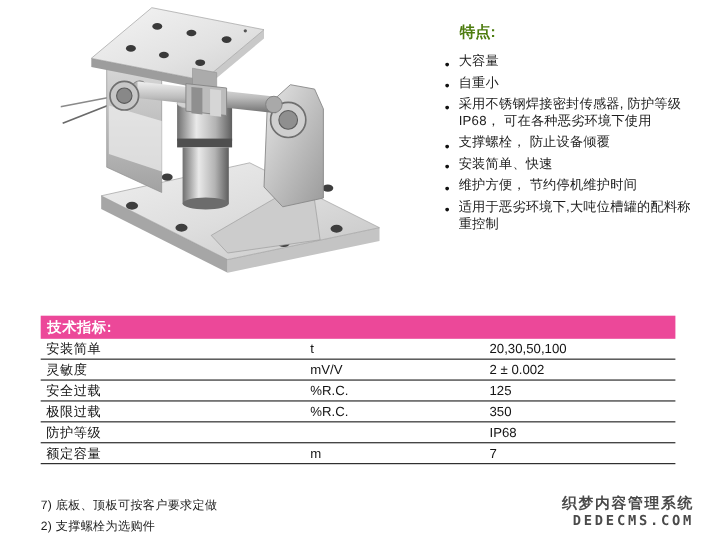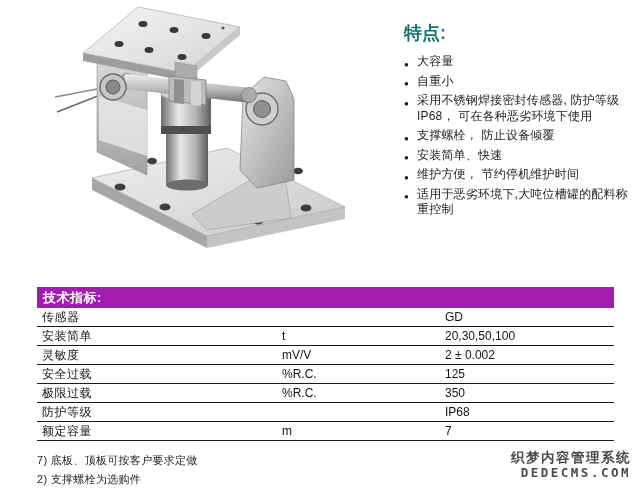--- a/index.html
+++ b/index.html
@@ -7,34 +7,34 @@
     width:638px;height:490px;background:#ffffff;position:relative;overflow:hidden;
     font-family:"Liberation Sans","DejaVu Sans",sans-serif;color:#1a1a1a;
   }
   .page{position:absolute;inset:0;}
 
   
   .product-image{position:absolute;left:55px;top:0;width:312px;height:252px;}
 
   
   .features{position:absolute;left:403px;top:21px;width:231px;}
-  .features-title{font-size:18px;font-weight:bold;margin:0 0 9px 1px;color:#0f766e;}
+  .features-title{font-size:14px;font-weight:bold;margin:0 0 9px 15px;color:#4d7c0f;}
   .features-list{list-style:none;margin:0;padding:0;}
   .feature-item{
     position:relative;font-size:12px;line-height:15.5px;padding-left:14px;
     margin-bottom:4px;color:#1c1c1c;letter-spacing:0.2px;
   }
   .feature-item .bullet{
     position:absolute;left:1px;top:2.5px;font-size:8px;color:#111;
   }
 
   
   .specs{position:absolute;left:37px;top:287px;width:577px;}
   .specs-header{
-    background:#a21caf;color:#ffffff;font-weight:bold;font-size:13px;
+    background:#ec4899;color:#ffffff;font-weight:bold;font-size:13px;
     height:21px;line-height:21px;padding-left:6px;letter-spacing:0.5px;
   }
   .spec-row{
     display:flex;align-items:center;height:18px;border-bottom:1px solid #1a1a1a;
     font-size:12px;color:#141414;
   }
   .spec-label{width:245px;padding-left:5px;box-sizing:border-box;letter-spacing:0.5px;}
   .spec-unit{width:163px;}
   .spec-value{flex:1;}
 
@@ -193,25 +193,20 @@
       </li>
     </ul>
   </section>
 
   <section class="specs">
     <div class="specs-header">
       <span>技术指标:</span>
     </div>
 
     <div class="spec-row">
-      <span class="spec-label">传感器</span>
-      <span class="spec-unit"></span>
-      <span class="spec-value">GD</span>
-    </div>
-    <div class="spec-row">
       <span class="spec-label">安装简单</span>
       <span class="spec-unit">t</span>
       <span class="spec-value">20,30,50,100</span>
     </div>
     <div class="spec-row">
       <span class="spec-label">灵敏度</span>
       <span class="spec-unit">mV/V</span>
       <span class="spec-value">2 ± 0.002</span>
     </div>
     <div class="spec-row">

